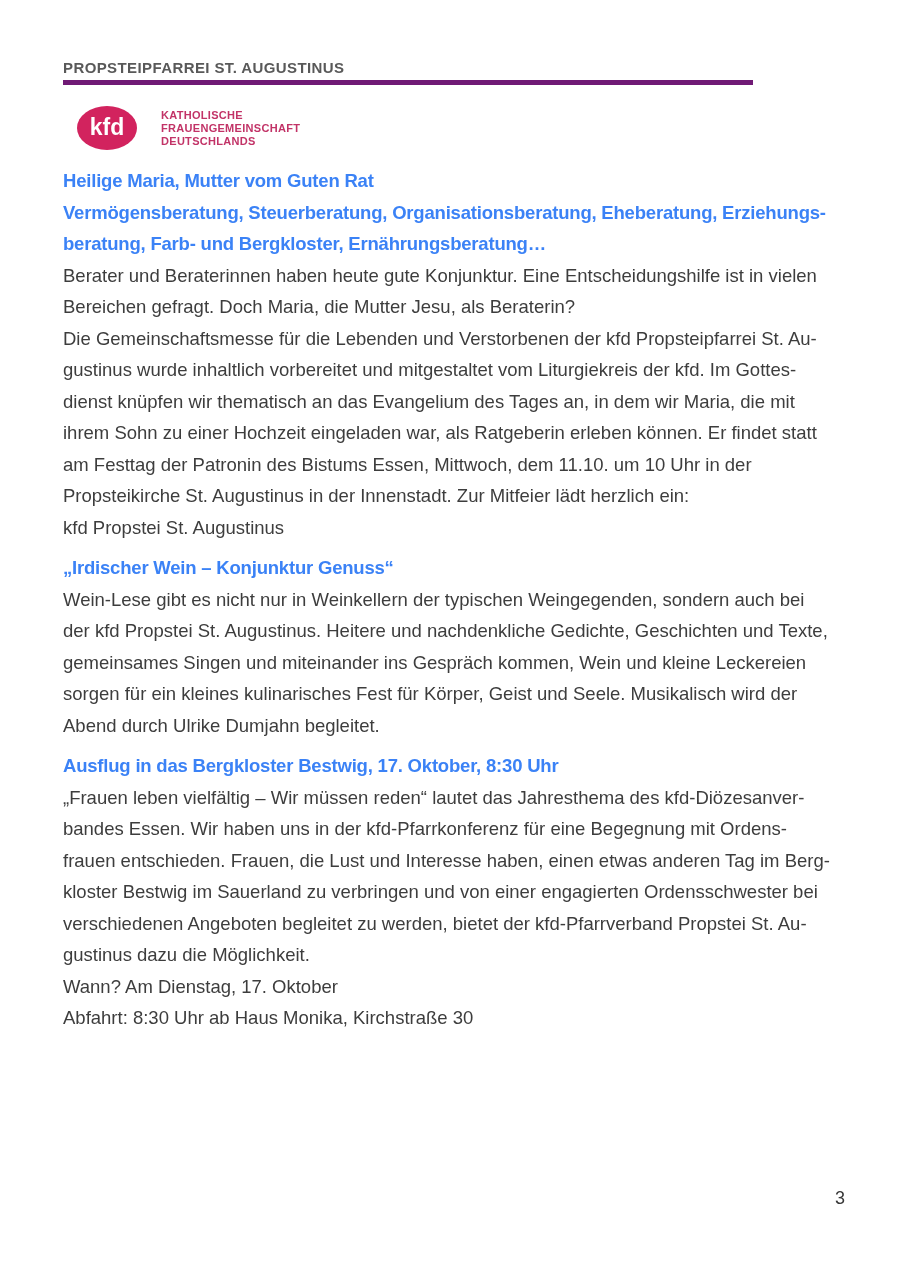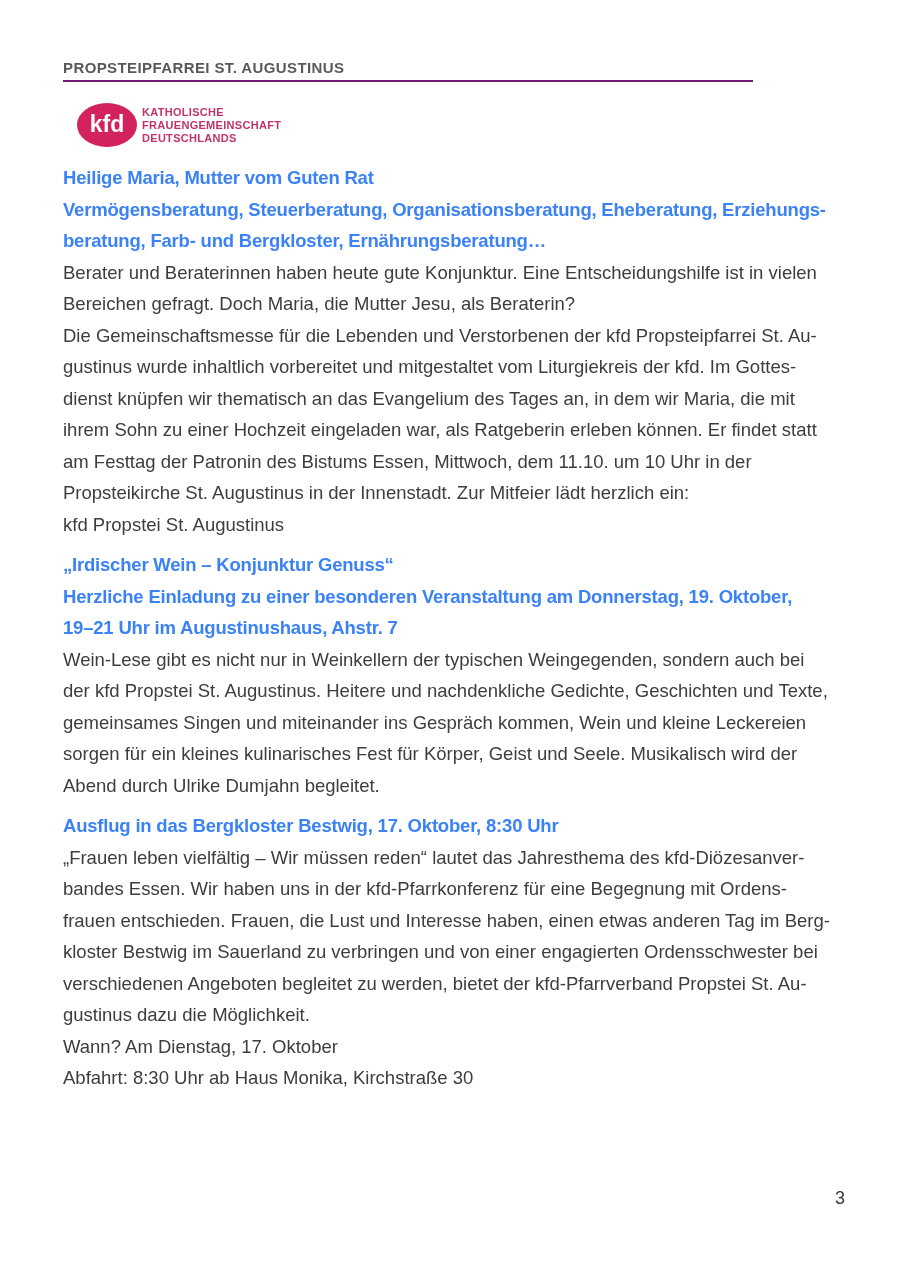--- a/index.html
+++ b/index.html
@@ -9,35 +9,35 @@
     width: 909px;
     height: 1287px;
     background: #ffffff;
     overflow: hidden;
     font-family: "Liberation Sans", "DejaVu Sans", sans-serif;
   }
   
   .doc-header {
     margin: 59px 0 0 63px;
     width: 690px;
-    border-bottom: 2px solid #701a75;
+    border-bottom: 5px solid #701a75;
     padding-bottom: 4px;
   }
   .doc-header-title {
     font-size: 15px;
     font-weight: bold;
     color: #595959;
     letter-spacing: 0.4px;
   }
   
   .logo-row {
     margin: 21px 0 0 77px;
     display: flex;
     align-items: center;
-    gap: 5px;
+    gap: 24px;
     height: 44px;
   }
   .logo-badge {
     width: 60px;
     height: 44px;
     background: #d2235e;
     border-radius: 50%;
     color: #ffffff;
     font-weight: bold;
     font-size: 23px;
@@ -113,22 +113,20 @@
 gustinus wurde inhaltlich vorbereitet und mitgestaltet vom Liturgiekreis der kfd. Im Gottes-
 dienst knüpfen wir thematisch an das Evangelium des Tages an, in dem wir Maria, die mit
 ihrem Sohn zu einer Hochzeit eingeladen war, als Ratgeberin erleben können. Er findet statt
 am Festtag der Patronin des Bistums Essen, Mittwoch, dem 11.10. um 10 Uhr in der
 Propsteikirche St. Augustinus in der Innenstadt. Zur Mitfeier lädt herzlich ein:
 kfd Propstei St. Augustinus</p>
     </section>
 
     <section class="section">
       <div class="h">„Irdischer Wein – Konjunktur Genuss“</div>
-      <div class="h">Herzliche Einladung zu einer besonderen Veranstaltung am Donnerstag, 19. Oktober,
-19–21 Uhr im Augustinushaus, Ahstr. 7</div>
       <p class="para">Wein-Lese gibt es nicht nur in Weinkellern der typischen Weingegenden, sondern auch bei
 der kfd Propstei St. Augustinus. Heitere und nachdenkliche Gedichte, Geschichten und Texte,
 gemeinsames Singen und miteinander ins Gespräch kommen, Wein und kleine Leckereien
 sorgen für ein kleines kulinarisches Fest für Körper, Geist und Seele. Musikalisch wird der
 Abend durch Ulrike Dumjahn begleitet.</p>
     </section>
 
     <section class="section">
       <div class="h">Ausflug in das Bergkloster Bestwig, 17. Oktober, 8:30 Uhr</div>
       <p class="para">„Frauen leben vielfältig – Wir müssen reden“ lautet das Jahresthema des kfd-Diözesanver-

